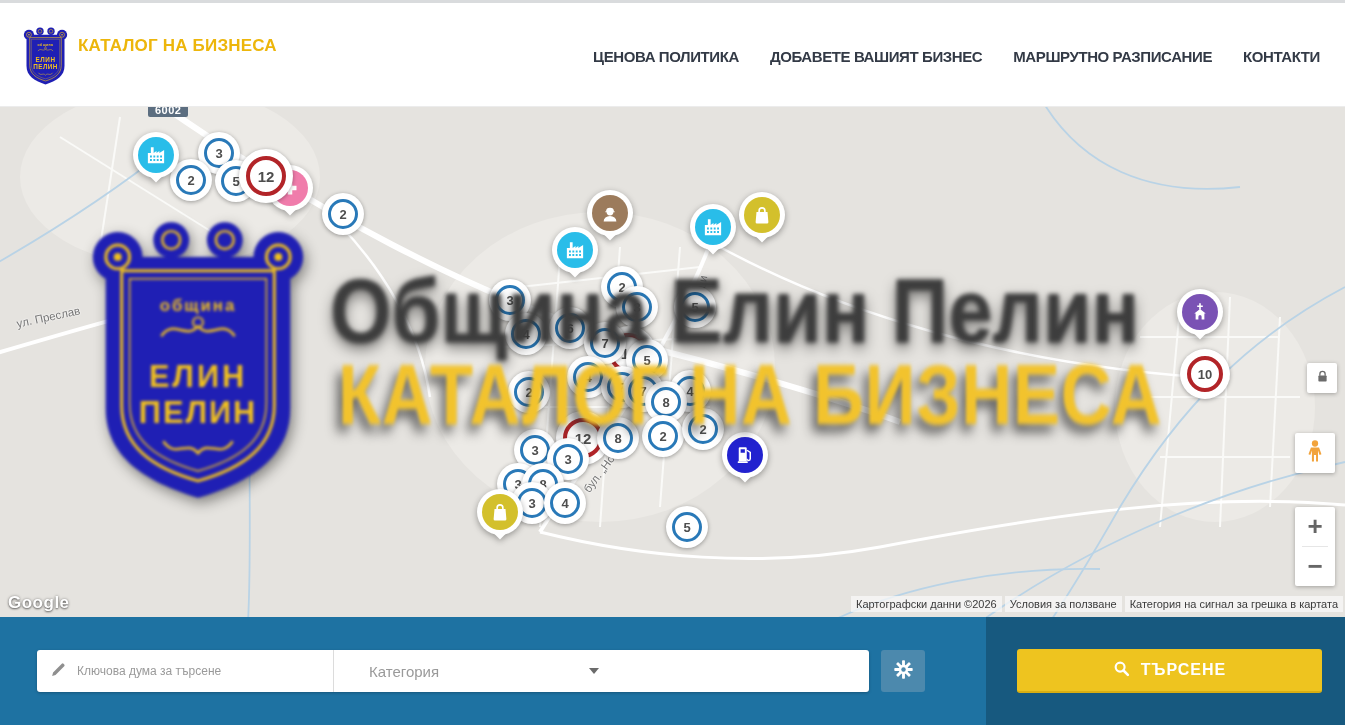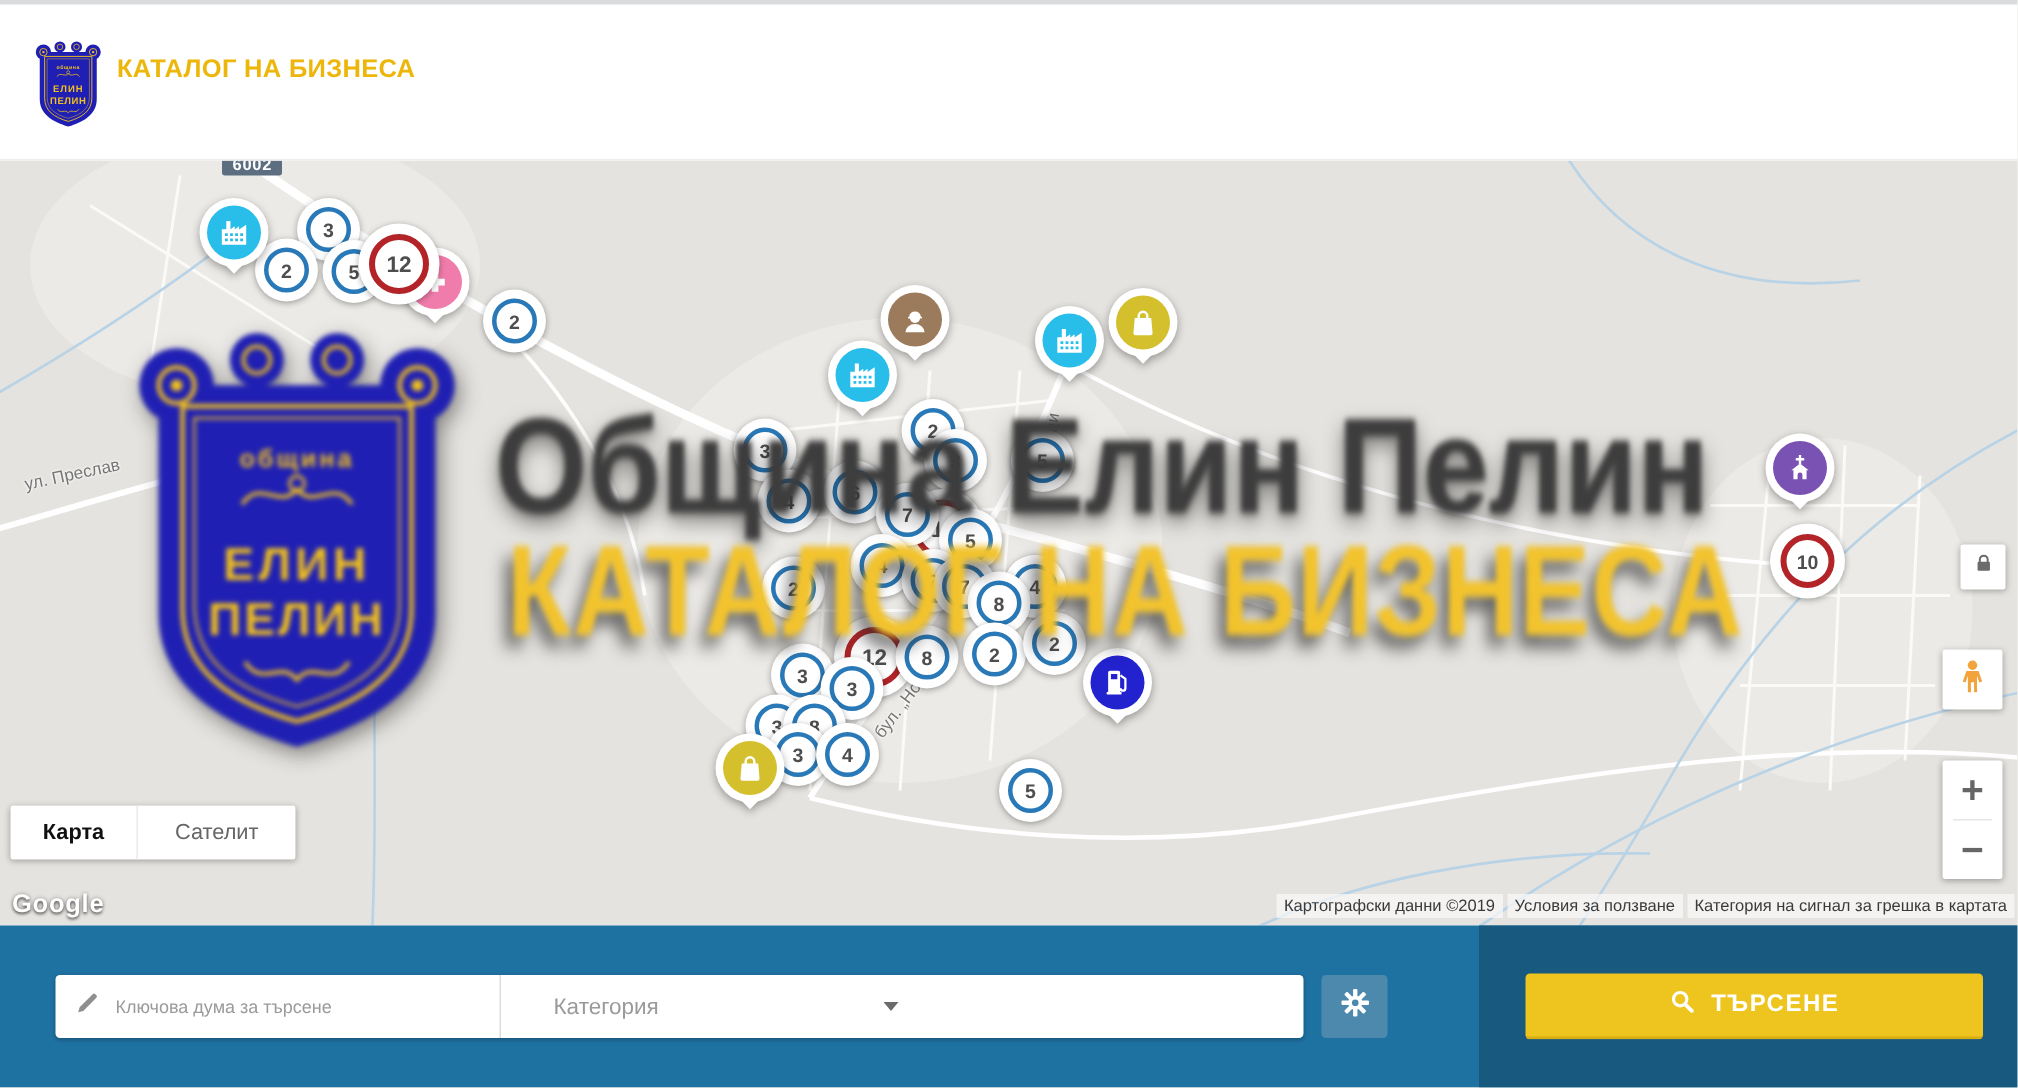--- a/index.html
+++ b/index.html
@@ -473,27 +473,23 @@
       </div>
 
     <div id="watermark">
       <svg id="wm-logo" viewBox="0 0 230 292">
           <use href="#shield-symbol"></use>
         </svg>
       <div id="wm-line1">Община Елин Пелин</div>
       <div id="wm-line2">КАТАЛОГ НА БИЗНЕСА</div>
     </div>
 
-    <div id="maptype">
-      <div id="maptype-map" class="maptype-btn">Карта</div>
-      <div id="maptype-sat" class="maptype-btn">Сателит</div>
-    </div>
     <div id="google-logo">Google</div>
     <div id="attribution">
-      <span>Картографски данни ©2019</span>
+      <span>Картографски данни ©2026</span>
       <span class="attr-link">Условия за ползване</span>
       <span class="attr-link">Категория на сигнал за грешка в картата</span>
     </div>
     <div id="lock-btn">
         <span><svg viewBox="0 0 16 16">
             <path fill="none" stroke="#6b6b6b" stroke-width="1.4" d="M5.2 7.2 V5.4 a2.8 2.8 0 0 1 5.6 0 v1.8"></path>
             <rect fill="#6b6b6b" x="3.6" y="7" width="8.8" height="6.4" rx="0.8"></rect>
           </svg></span>
       </div>
     <div id="pegman-btn">
@@ -511,20 +507,26 @@
     </div>
   </div>
 
   <div id="header">
     <svg id="header-logo" viewBox="0 0 230 292">
         <use href="#shield-symbol"></use>
       </svg>
     <div id="header-titles">
       <div id="header-subtitle">КАТАЛОГ НА БИЗНЕСА</div>
     </div>
+    <div id="main-nav">
+      <a>ЦЕНОВА ПОЛИТИКА</a>
+      <a>ДОБАВЕТЕ ВАШИЯТ БИЗНЕС</a>
+      <a>МАРШРУТНО РАЗПИСАНИЕ</a>
+      <a>КОНТАКТИ</a>
+    </div>
   </div>
 
   <div id="search-panel">
     <div id="search-dark"></div>
     <div id="fields">
       <div id="field-keyword">
         <span><svg viewBox="0 0 16 16">
               <path fill="#8f8f8f" d="M2 14 l0.9 -3.2 8.2 -8.2 a1.15 1.15 0 0 1 1.63 0 l0.67 0.67 a1.15 1.15 0 0 1 0 1.63 L5.2 13.1 Z"></path>
             </svg></span>
         <input id="keyword-input" type="text" placeholder="Ключова дума за търсене" style="">

